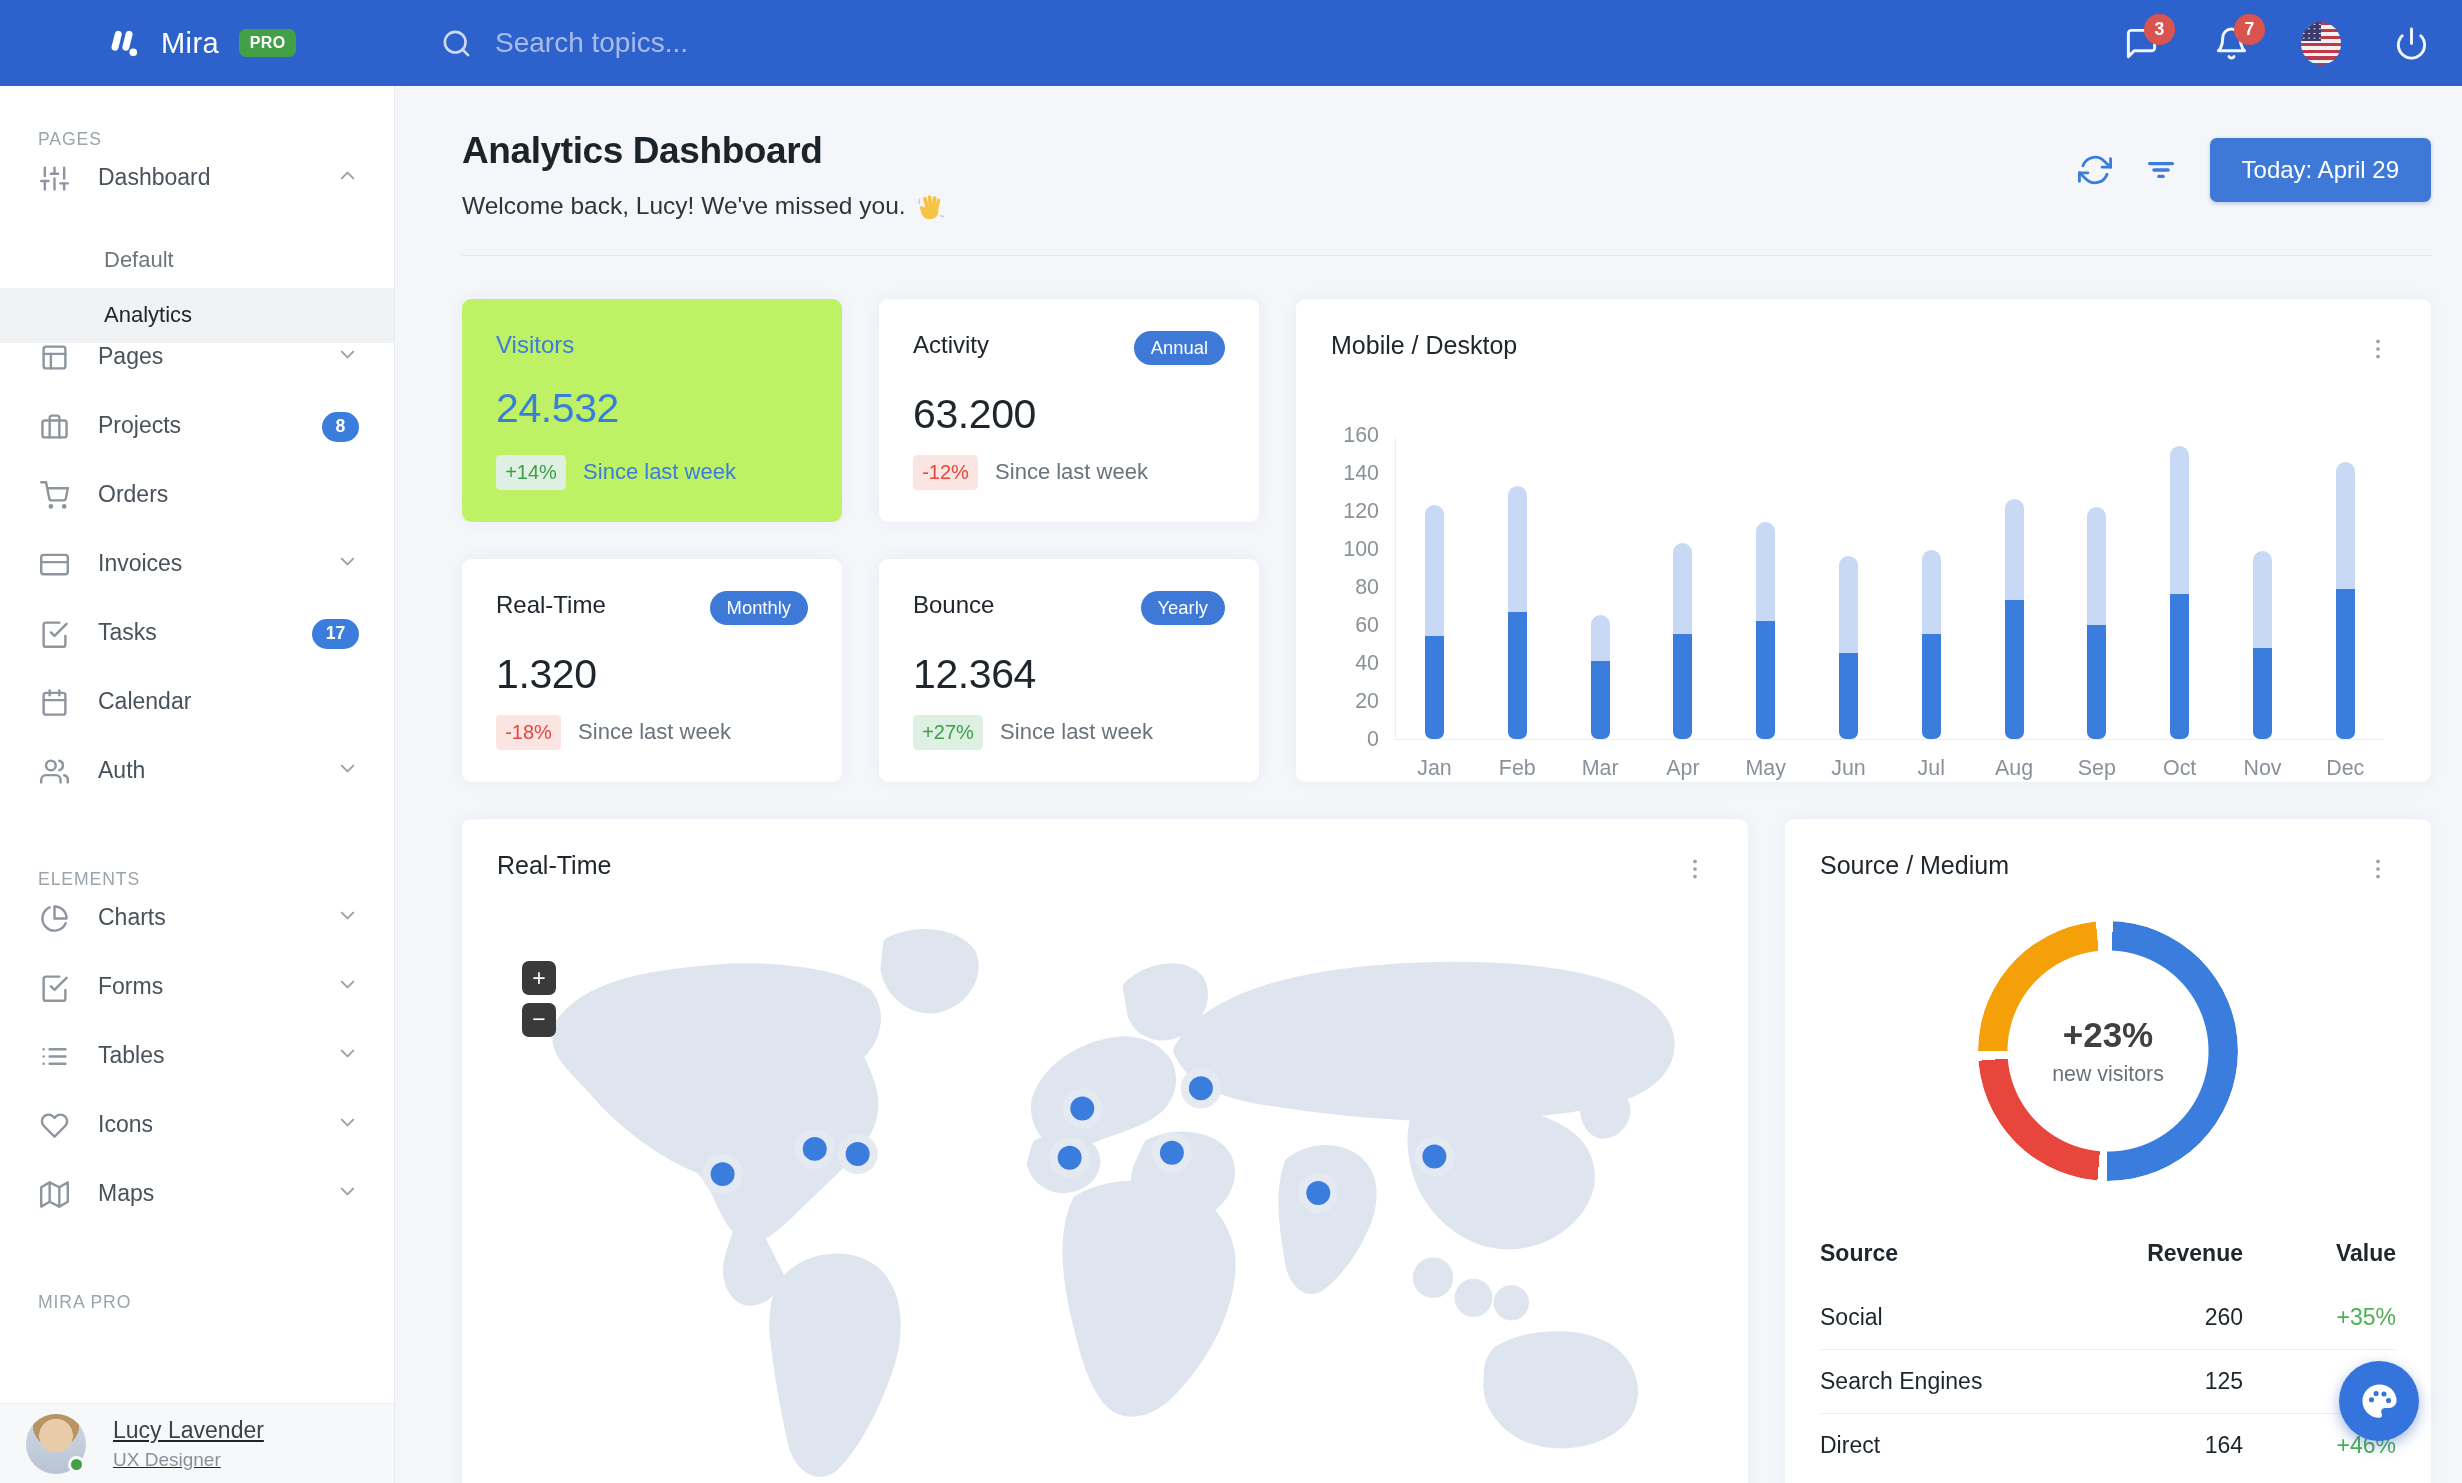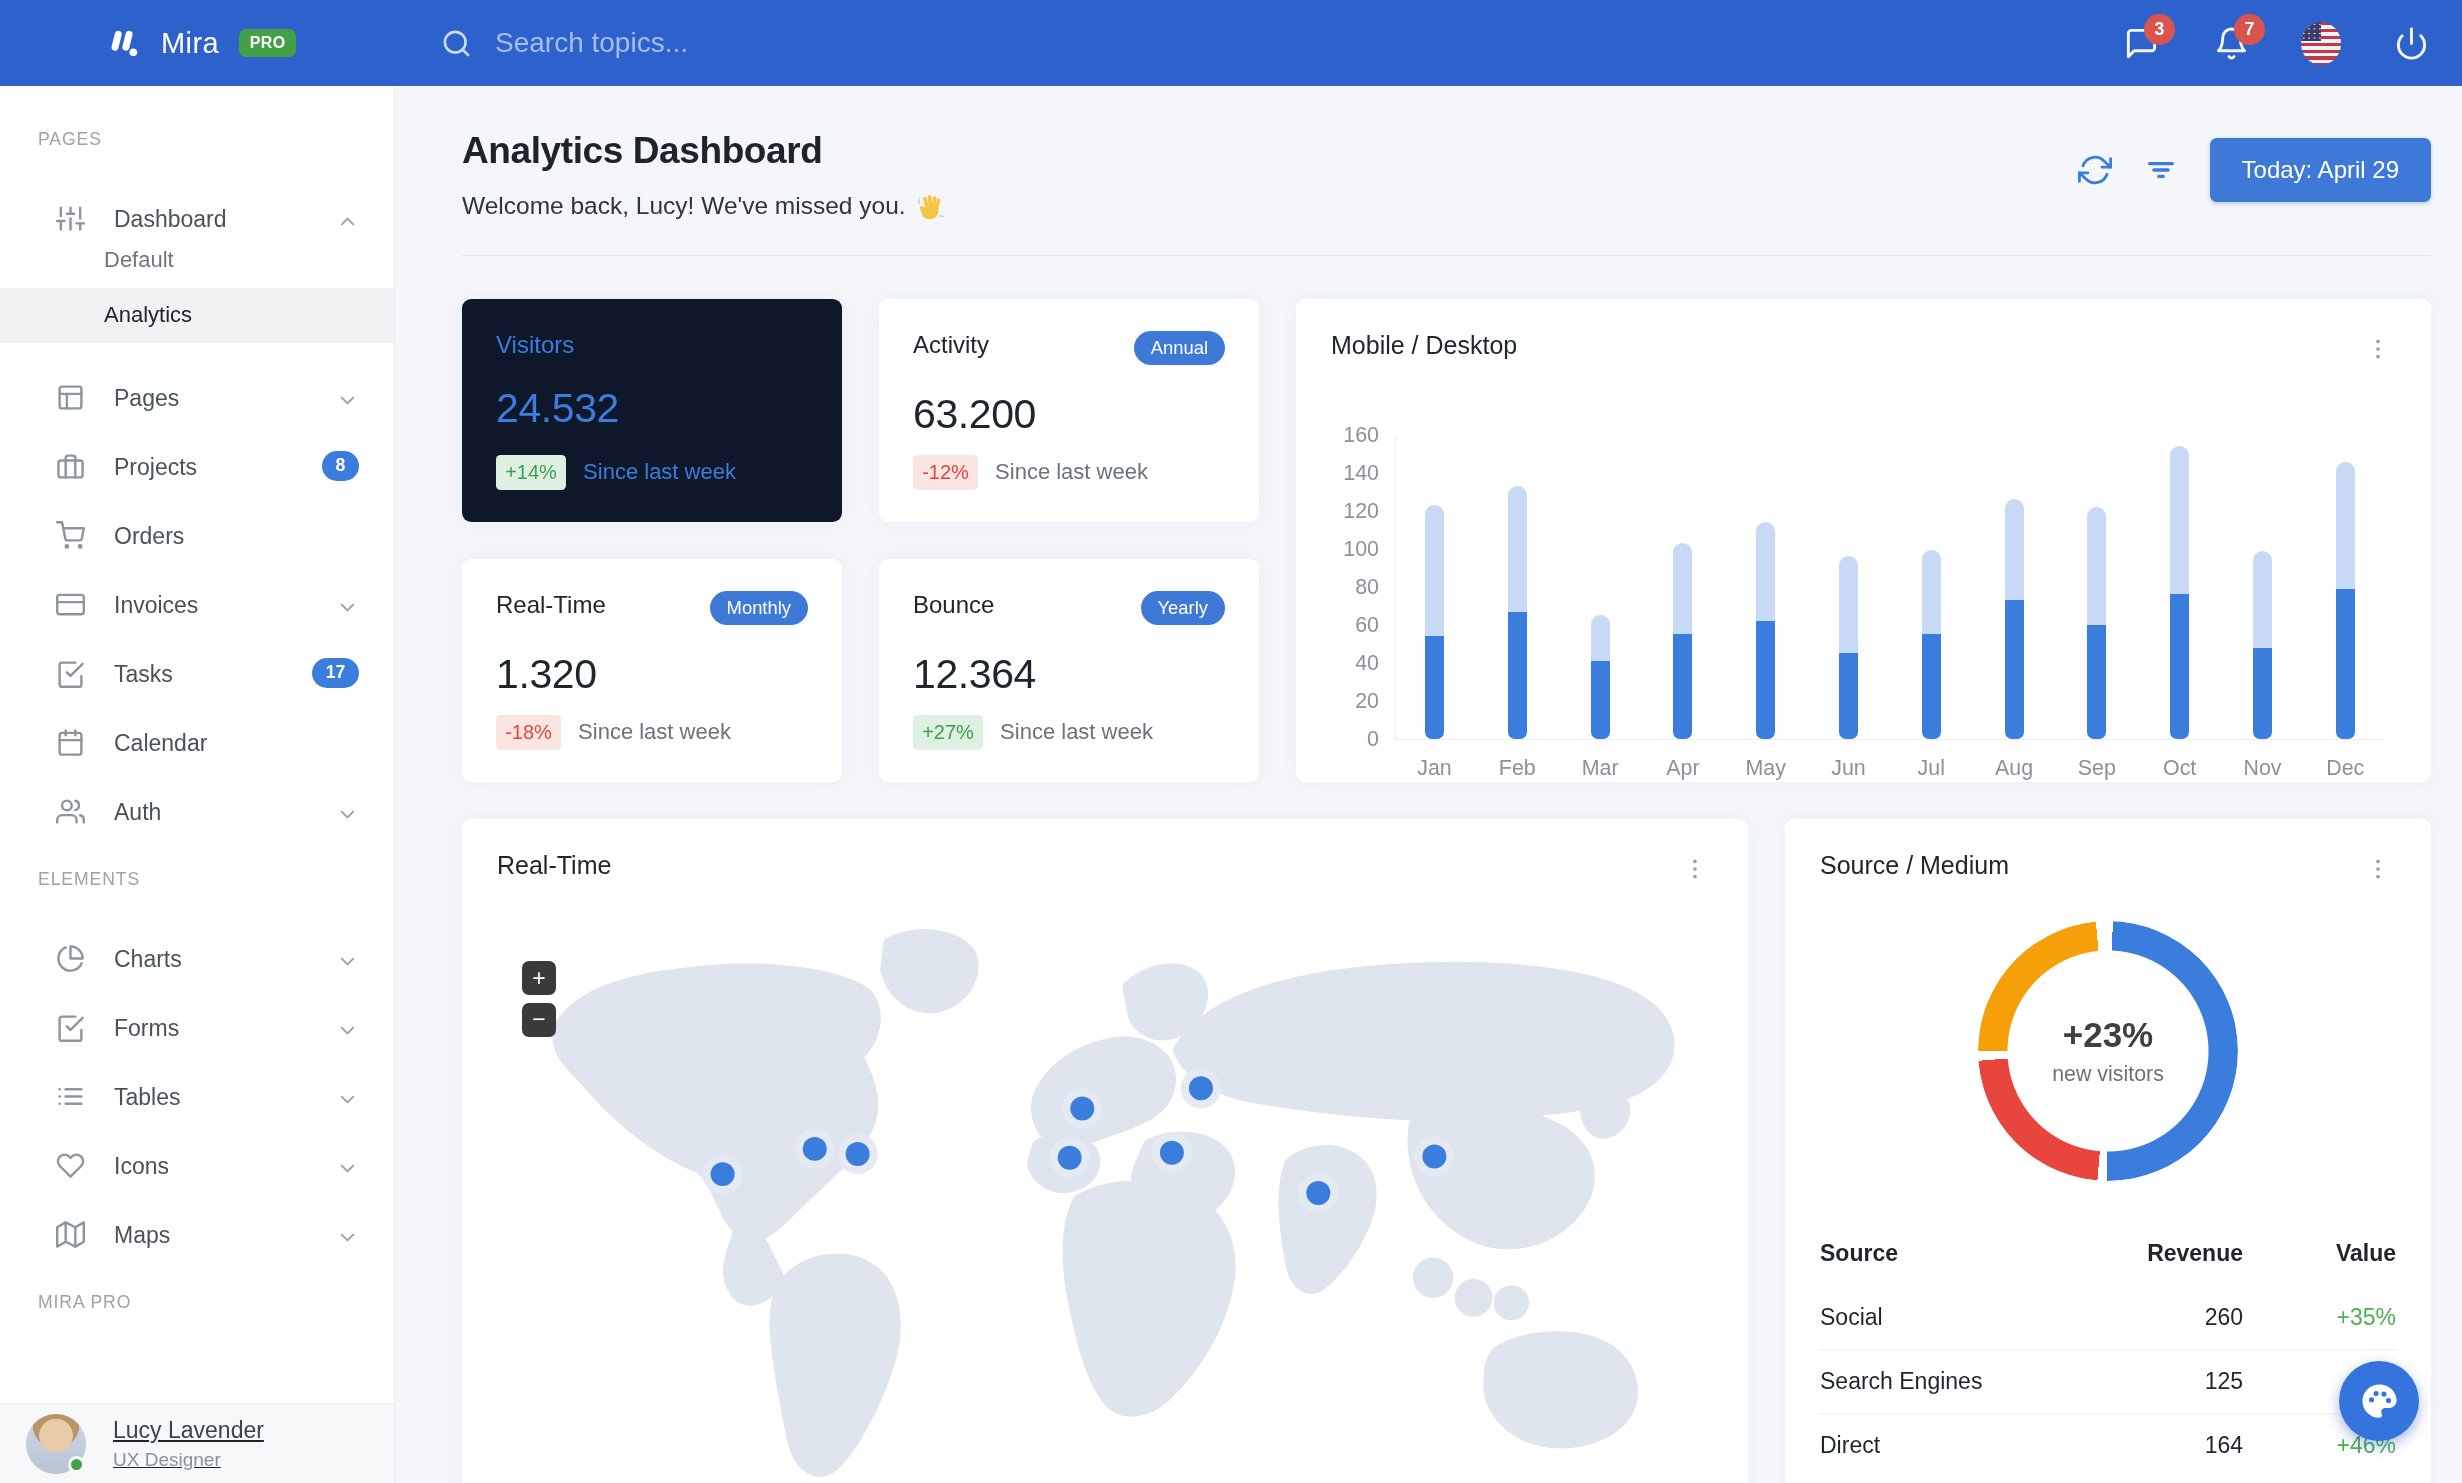--- a/index.html
+++ b/index.html
@@ -39,21 +39,21 @@
   .flag::after { content:""; position:absolute; top:0; left:0; width:50%; height:45%;
     background:#3c3b6e;
     background-image:radial-gradient(#fff 26%, transparent 30%); background-size:5.4px 4.6px; }
 
   
   .sidebar {
     position:absolute; top:86px; left:0; bottom:0; width:395px;
     background:#fff; border-right:1.5px solid #e7eaee; z-index:40;
   }
   .section-label { font-size:17.6px; color:#9ba3ac; letter-spacing:0.9px; padding:43px 0 13.8px 38px; }
-  .nav-item { height:69px; display:flex; align-items:flex-end; padding:0 35px 0 56px; color:#49515a; font-size:23px; cursor:pointer; }
+  .nav-item { height:69px; display:flex; align-items:flex-start; padding:0 35px 0 40px; color:#49515a; font-size:23px; cursor:pointer; }
   .nav-item .ico { width:29px; height:29px; margin-right:29px; flex:none; }
   .nav-item .ico svg { stroke:#8d959e; }
   .nav-item .lbl { flex:1; }
   .nav-item .chev svg { stroke:#9aa1aa; }
   .pill { background:#3B7DDD; color:#fff; font-size:17.6px; font-weight:600; padding:4.6px 13.8px; border-radius:15.3px; }
   .sub-item { height:55px; display:flex; align-items:center; padding-left:104px; font-size:22px; color:#6d757e; cursor:pointer; }
   .sub-item.active { background:#f0f2f4; color:#21262c; }
   .sidebar-footer {
     position:absolute; bottom:0; left:0; right:0; height:81px; background:#f7f8f9;
     border-top:1.5px solid #ebedf0; display:flex; align-items:center; padding:0 26px; gap:27px;text-decoration:underline;
@@ -80,21 +80,21 @@
     background:#3e79d8; color:#fff; border:none; font-family:inherit;
     font-size:24px; padding:18.4px 32px; border-radius:6.9px; cursor:pointer;
     box-shadow:0 1.5px 4.6px rgba(40,80,160,.25);
   }
   .divider { border-top:1.5px solid #e3e7ec; margin-top:35px; }
 
   .row1 { margin-top:43px; display:flex; gap:37px; }
   .stats-grid { width:797px; flex:none; display:grid; grid-template-columns:1fr 1fr; gap:37px; }
   .card { background:#fff; border-radius:9.2px; box-shadow:0 0 18.4px rgba(30,50,90,.05); }
   .stat-card { height:223px; padding:32px 34px; display:flex; flex-direction:column; }
-  .stat-card.primary { background:#0f172a; }
+  .stat-card.primary { background:#bef264; }
   .stat-head { display:flex; justify-content:space-between; align-items:flex-start; }
   .stat-title { font-size:24px; font-weight:500; color:#20262e; }
   .stat-card.primary .stat-title { color:#3B7DDD; }
   .badge-pill { background:#3e79d8; color:#fff; font-size:18.4px; padding:6.1px 17px; border-radius:17px; }
   .stat-value { font-size:41px; font-weight:500; color:#1f252d; margin-top:26px; letter-spacing:-0.4px; }
   .stat-card.primary .stat-value { color:#3B7DDD; }
   .stat-foot { margin-top:auto; display:flex; align-items:center; gap:17px; }
   .chip { font-size:20px; font-weight:500; padding:6.1px 9.2px; border-radius:4.6px;text-align:right; }
   .chip.success { color:#3f9e4a; background:#def0e1; }
   .chip.danger { color:#e5463c; background:#fbe5e3; }

